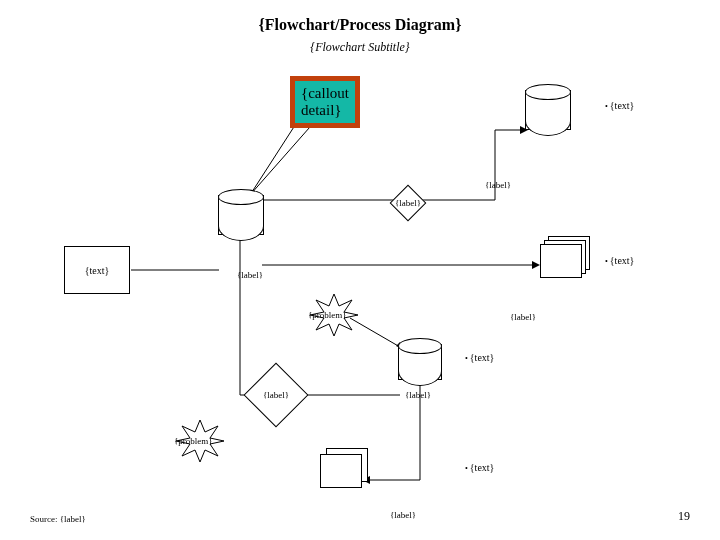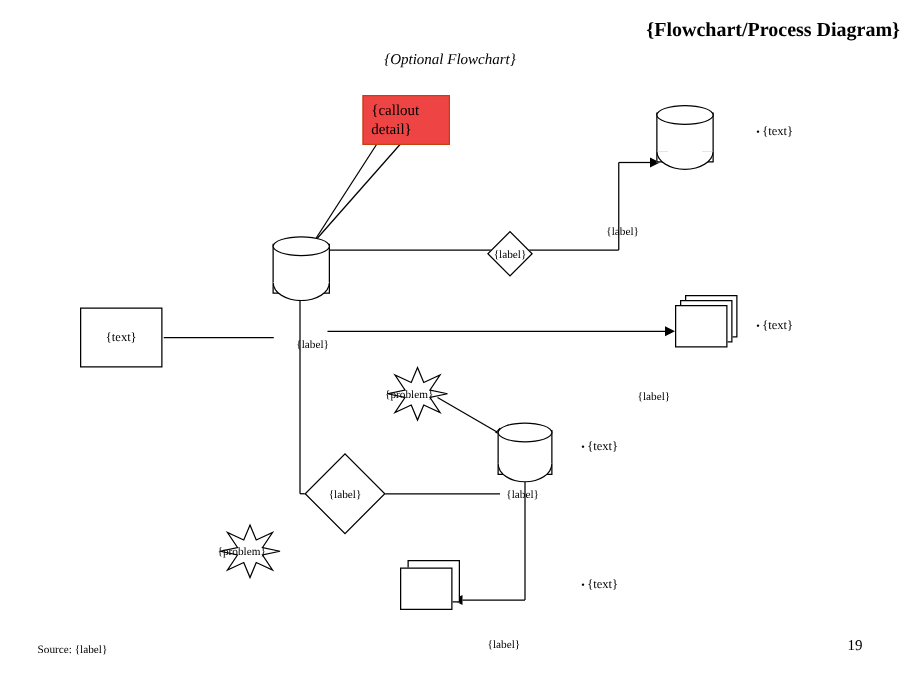--- a/index.html
+++ b/index.html
@@ -9,21 +9,21 @@
     height: 540px;
     background: #fff;
     font-family: "Times New Roman", serif;
     position: relative;
     overflow: hidden;
   }
   .title {
     position: absolute;
     top: 16px;
     left: 0; right: 0;
-    text-align: right;
+    text-align: center;
     font-size: 16px;
     font-weight: bold;
   }
   .subtitle {
     position: absolute;
     top: 40px;
     left: 0; right: 0;
     text-align: center;
     font-size: 12px;
     font-style: italic;
@@ -70,23 +70,23 @@
     display: flex;
     align-items: center;
     justify-content: center;
   }
   .diamond span {
     transform: rotate(-45deg);
     font-size: 9px;
   }
   .callout {
     position: absolute;
-    border: 1px solid #c2410c;
-    background: #ef4444;
-    font-size: 12px;
+    border: 5px solid #c2410c;
+    background: #14b8a6;
+    font-size: 15px;
     padding: 4px 6px;
     z-index: 5;
   }
   .label {
     position: absolute;
     font-size: 9px;
     background: transparent;
   }
   .bullet-text {
     position: absolute;
@@ -176,21 +176,21 @@
   <polygon points="396,346 404,350 400,342" fill="#000"></polygon>
 
   <line x1="420" y1="382" x2="420" y2="480" stroke="#000" stroke-width="1"></line>
   <line x1="420" y1="480" x2="370" y2="480" stroke="#000" stroke-width="1"></line>
   <polygon points="370,476 362,480 370,484" fill="#000"></polygon>
 
   <line x1="300" y1="395" x2="400" y2="395" stroke="#000" stroke-width="1"></line>
 </svg>
 
 <div class="title">{Flowchart/Process Diagram}</div>
-<div class="subtitle">{Optional Flowchart}</div>
+<div class="subtitle">{Flowchart Subtitle}</div>
 
 <div class="callout" style="left:290px; top:76px; width:70px;">
   <span>{callout detail}</span>
 </div>
 
 <div class="cylinder" style="left:525px; top:90px; width:46px; height:40px;"></div>
 <div class="bullet-text" style="left:605px; top:100px;">{text}</div>
 
 <div class="label" style="left:485px; top:180px;">{label}</div>
 

